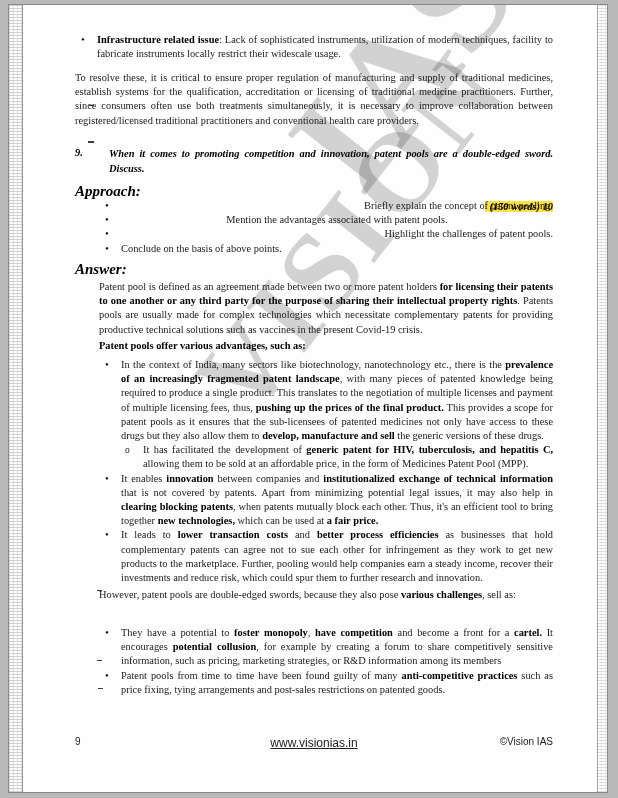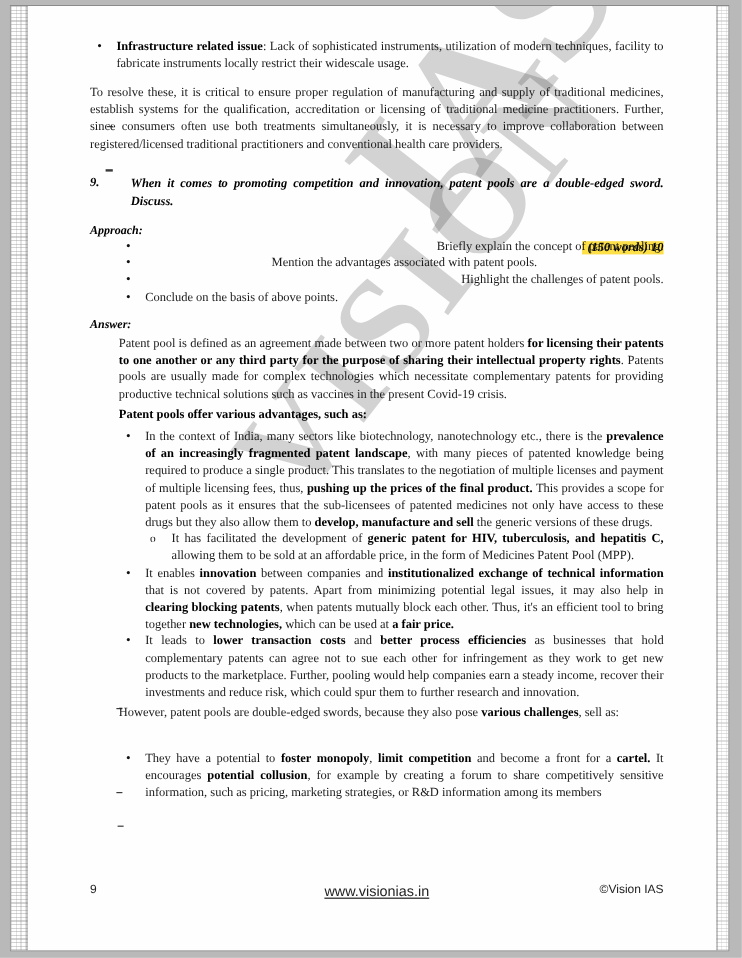--- a/index.html
+++ b/index.html
@@ -127,21 +127,21 @@
     right: 0; top: 14.6px;
     font-weight: bold; font-style: italic;
     font-size: 10.4px; color: #000;
     background: #fde047;
     padding-left: 4px;
     margin-top: 39px;
   }
 
   .section-label {
     font-weight: bold; font-style: italic;
-    font-size: 10px; color: #000;
+    font-size: 15px; color: #000;
   }
 
   
   ul.bl {
     list-style: none;
     margin: 0; padding: 0;
   }
   ul.bl > li {
     position: relative;
     padding-left: 22px;
@@ -270,21 +270,22 @@
           <li><span>It leads to </span><b>lower transaction costs</b><span> and </span><b>better process efficiencies</b><span> as businesses that hold complementary patents can agree not to sue each other for infringement as they work to get new products to the marketplace. Further, pooling would help companies earn a steady income, recover their investments and reduce risk, which could spur them to further research and innovation.</span></li>
         </ul>
     </div>
 
     <div class="blk" style="left:90px; top:583px; width:454px;">
       <p><span>However, patent pools are double-edged swords, because they also pose </span><b>various challenges</b><span>, sell as:</span></p>
     </div>
 
     <div class="blk" style="left:90px; top:621px; width:454px;">
       <ul class="bl" id="challenges-list">
-          <li><span>They have a potential to </span><b>foster monopoly</b><span>, </span><b>limit competition</b><span> and become a front for a </span><b>cartel.</b><span> It encourages </span><b>potential collusion</b><span>, for example by creating a forum to share competitively sensitive information, such as pricing, marketing strategies, or R&amp;D information among its members</span></li>
+          <li><span>They have a potential to </span><b>foster monopoly</b><span>, </span><b>have competition</b><span> and become a front for a </span><b>cartel.</b><span> It encourages </span><b>potential collusion</b><span>, for example by creating a forum to share competitively sensitive information, such as pricing, marketing strategies, or R&amp;D information among its members</span></li>
+          <li><span>Patent pools from time to time have been found guilty of many </span><b>anti-competitive practices</b><span> such as price fixing, tying arrangements and post-sales restrictions on patented goods.</span></li>
         </ul>
     </div>
 
     <div id="footer">
       <span class="pg">9</span>
       <span class="site">www.visionias.in</span>
       <span class="copy">©Vision IAS</span>
     </div>
 
   </div>

